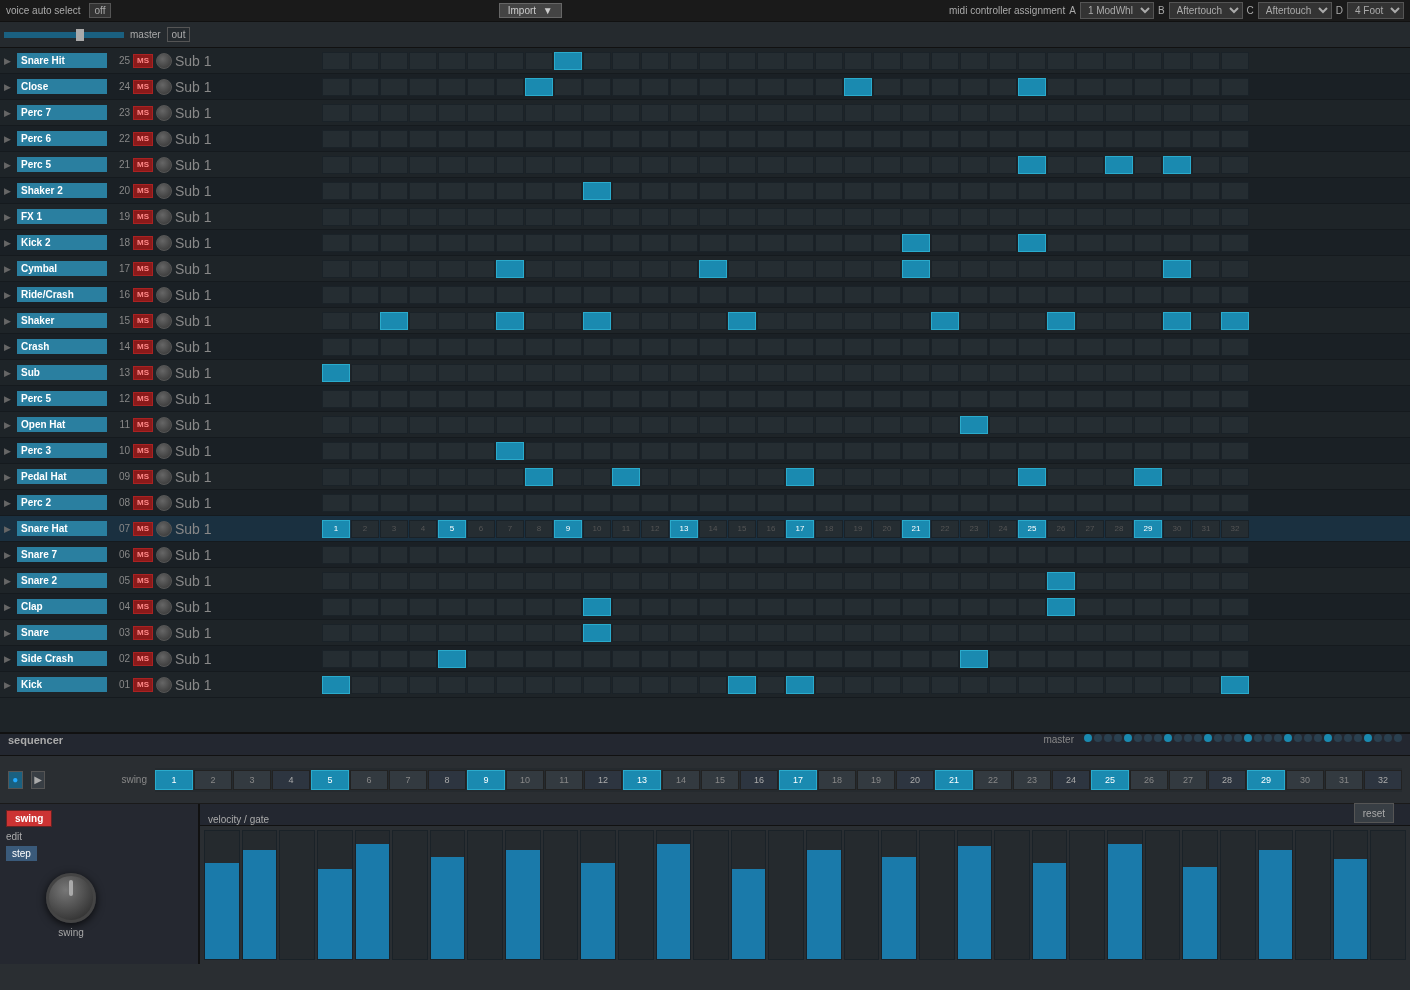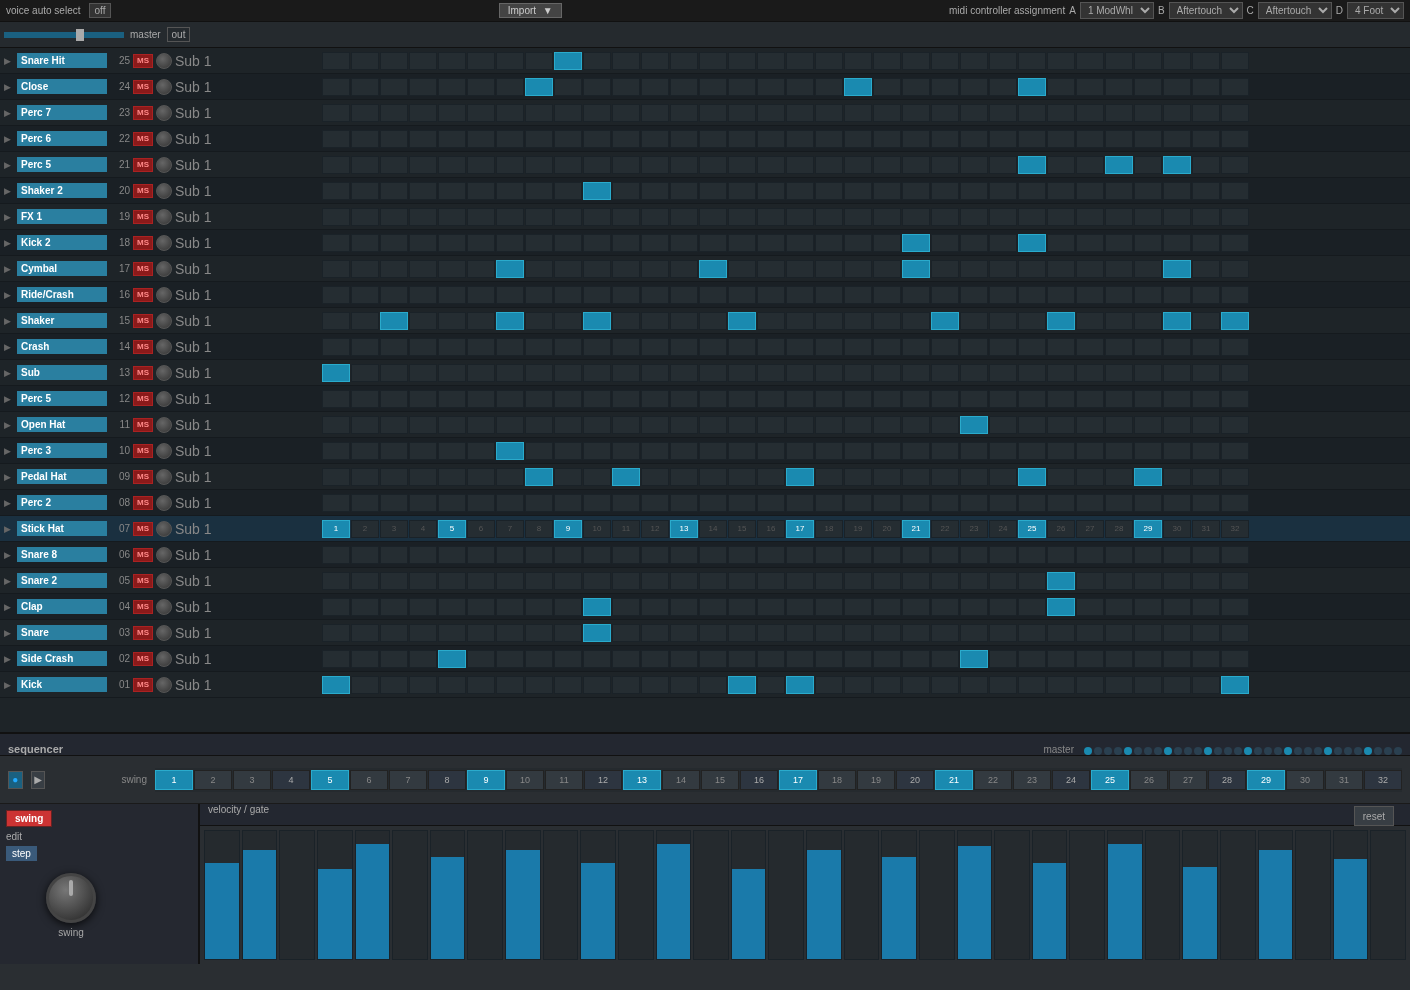--- a/index.html
+++ b/index.html
@@ -196,21 +196,21 @@
     #sequencer-section {
       height: 260px;
       background: #2a2e32;
       border-top: 2px solid #111;
     }
 
     #seq-header {
       height: 22px;
       background: #232730;
       display: flex;
-      align-items: flex-end;
+      align-items: flex-start;
       padding: 0 8px;
       gap: 10px;
       border-bottom: 1px solid #111;
     }
     .seq-title { color: #aaa; font-size: 11px; font-weight: bold; }
     .accent-label { color: #888; font-size: 10px; }
 
     #seq-controls {
       height: 48px;
       background: #2a2e32;
@@ -324,21 +324,21 @@
 
     #velocity-section {
       flex: 1;
       display: flex;
       flex-direction: column;
     }
     #vel-header {
       height: 22px;
       background: #232730;
       display: flex;
-      align-items: flex-start;
+      align-items: flex-end;
       padding: 0 8px;
       border-bottom: 1px solid #111;
     }
     .vel-label { color: #aaa; font-size: 10px; }
     #vel-bars {
       flex: 1;
       display: flex;
       align-items: flex-end;
       padding: 4px 4px 4px 4px;
       gap: 2px;
@@ -1217,21 +1217,21 @@
           <div class="pattern-cell"></div>
           <div class="pattern-cell"></div>
           <div class="pattern-cell"></div>
           <div class="pattern-cell"></div>
           <div class="pattern-cell"></div>
         </div>
       </div>
       <div class="track-row row-highlight">
         <div class="track-left">
     <span class="track-arrow">▶</span>
-    <div class="track-name">Stick Hat</div>
+    <div class="track-name">Snare Hat</div>
     <span class="track-num">07</span>
     <div class="ms-btn">MS</div>
     <div class="track-knob"></div>
     <span class="sub-label">Sub 1</span>
   </div>
         <div class="pattern-grid">
           <div class="pattern-cell active" style="font-size: 8px; color: rgb(255, 255, 255); display: flex; align-items: center; justify-content: center; background: rgb(26, 138, 176); border: 1px solid rgb(42, 171, 204);">1</div>
           <div class="pattern-cell" style="font-size: 8px; color: rgb(85, 85, 85); display: flex; align-items: center; justify-content: center;">2</div>
           <div class="pattern-cell" style="font-size: 8px; color: rgb(85, 85, 85); display: flex; align-items: center; justify-content: center;">3</div>
           <div class="pattern-cell" style="font-size: 8px; color: rgb(85, 85, 85); display: flex; align-items: center; justify-content: center;">4</div>
@@ -1261,21 +1261,21 @@
           <div class="pattern-cell" style="font-size: 8px; color: rgb(85, 85, 85); display: flex; align-items: center; justify-content: center;">28</div>
           <div class="pattern-cell active" style="font-size: 8px; color: rgb(255, 255, 255); display: flex; align-items: center; justify-content: center; background: rgb(26, 138, 176); border: 1px solid rgb(42, 171, 204);">29</div>
           <div class="pattern-cell" style="font-size: 8px; color: rgb(85, 85, 85); display: flex; align-items: center; justify-content: center;">30</div>
           <div class="pattern-cell" style="font-size: 8px; color: rgb(85, 85, 85); display: flex; align-items: center; justify-content: center;">31</div>
           <div class="pattern-cell" style="font-size: 8px; color: rgb(85, 85, 85); display: flex; align-items: center; justify-content: center;">32</div>
         </div>
       </div>
       <div class="track-row">
         <div class="track-left">
     <span class="track-arrow">▶</span>
-    <div class="track-name">Snare 8</div>
+    <div class="track-name">Snare 7</div>
     <span class="track-num">06</span>
     <div class="ms-btn">MS</div>
     <div class="track-knob"></div>
     <span class="sub-label">Sub 1</span>
   </div>
         <div class="pattern-grid">
           <div class="pattern-cell"></div>
           <div class="pattern-cell"></div>
           <div class="pattern-cell"></div>
           <div class="pattern-cell"></div>

